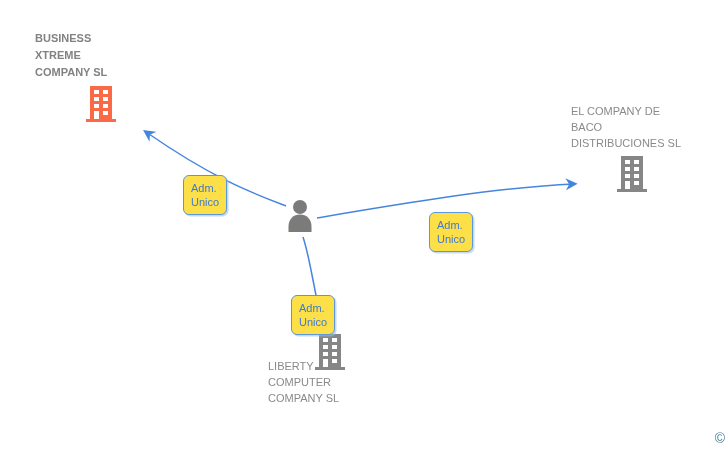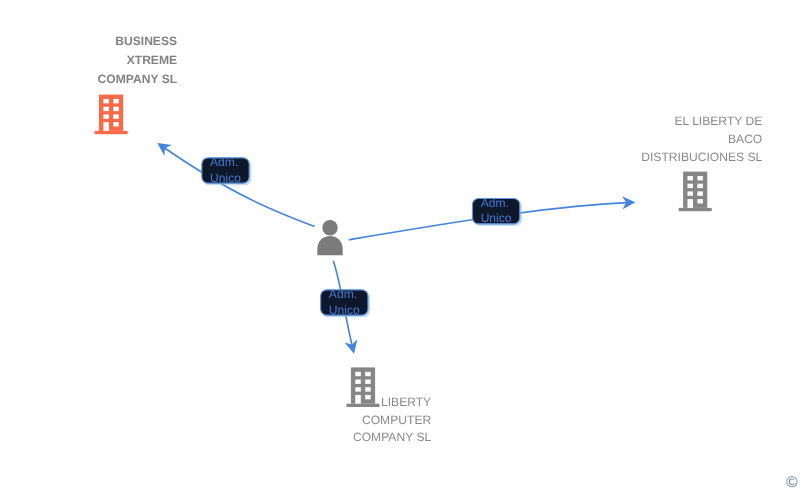--- a/index.html
+++ b/index.html
@@ -13,21 +13,21 @@
   }
   #edges {
     position: absolute;
     left: 0; top: 0;
     width: 728px; height: 450px;
     z-index: 1;
   }
   .node-name {
     position: absolute;
     z-index: 2;
-    text-align: right;
+    text-align: left;
     white-space: pre-line;
     color: #8a8a8a;
     font-size: 11px;
     line-height: 16px;
     cursor: pointer;
   }
   .node-name.highlight {
     font-weight: bold;
     color: #828282;
     line-height: 17px;
@@ -43,35 +43,36 @@
     cursor: pointer;
   }
   .node-icon svg { display: block; }
   .building-gray  { fill: #868686; }
   .building-orange{ fill: #fa6a47; }
   .person-fill    { fill: #7b7b7b; }
   .chip {
     position: absolute;
     z-index: 3;
     width: 44px;
-    height: 24px;
+    height: 40px;
     box-sizing: border-box;
-    background: #0f172a;
+    background: #fde047;
     border: 1.5px solid #5b96e0;
     border-radius: 6px;
     box-shadow: 1.5px 1.5px 0 rgba(150, 190, 235, 0.55);
     color: #4379d1;
     font-size: 11px;
     line-height: 14px;
     white-space: pre-line;
     display: flex;
     align-items: center;
     justify-content: center;
     text-align: left;
     cursor: pointer;
+    margin-top: 32px;
   }
   #footer-logo {
     position: absolute;
     right: 3px;
     bottom: 4px;
     z-index: 2;
     display: flex;
     align-items: baseline;
     gap: 5px;
     cursor: pointer;
@@ -133,21 +134,21 @@
 
   <div class="node-icon" style="left:284px; top:198px;">
     <svg width="32" height="36" viewBox="0 0 32 36">
       <g class="person-fill">
         <circle cx="16" cy="9" r="7"></circle>
         <path d="M16 16.5 C 9.5 16.5 4.5 21 4.5 28.5 L 4.5 34 L 27.5 34 L 27.5 28.5 C 27.5 21 22.5 16.5 16 16.5 Z"></path>
       </g>
     </svg>
   </div>
 
-  <div class="node-name" style="left:571px; top:103px; width:122px;">EL LIBERTY DE
+  <div class="node-name" style="left:571px; top:103px; width:122px;">EL COMPANY DE
 BACO
 DISTRIBUCIONES SL</div>
   <div class="node-icon" style="left:616px; top:155px;">
     <svg width="32" height="38" viewBox="0 0 32 38">
       <g class="building-gray">
         <rect x="1" y="34" width="30" height="3"></rect>
         <rect x="5" y="1" width="22" height="33"></rect>
       </g>
       <g fill="#ffffff">
         <rect x="9" y="5" width="5" height="4"></rect>

